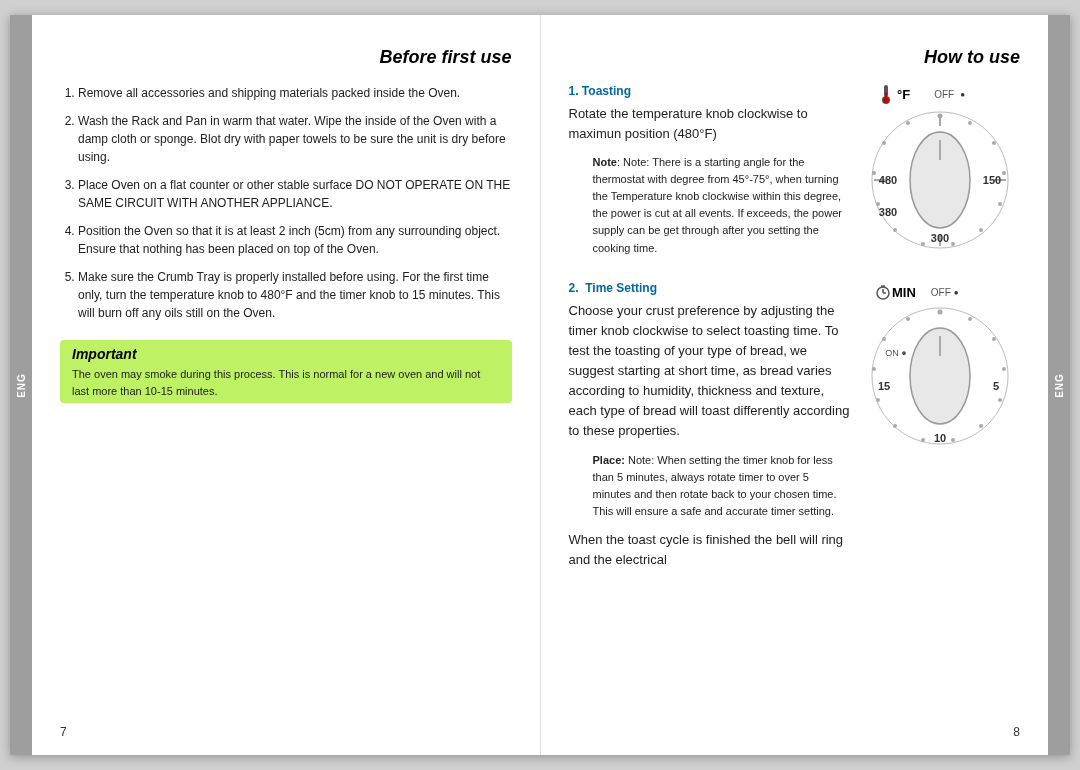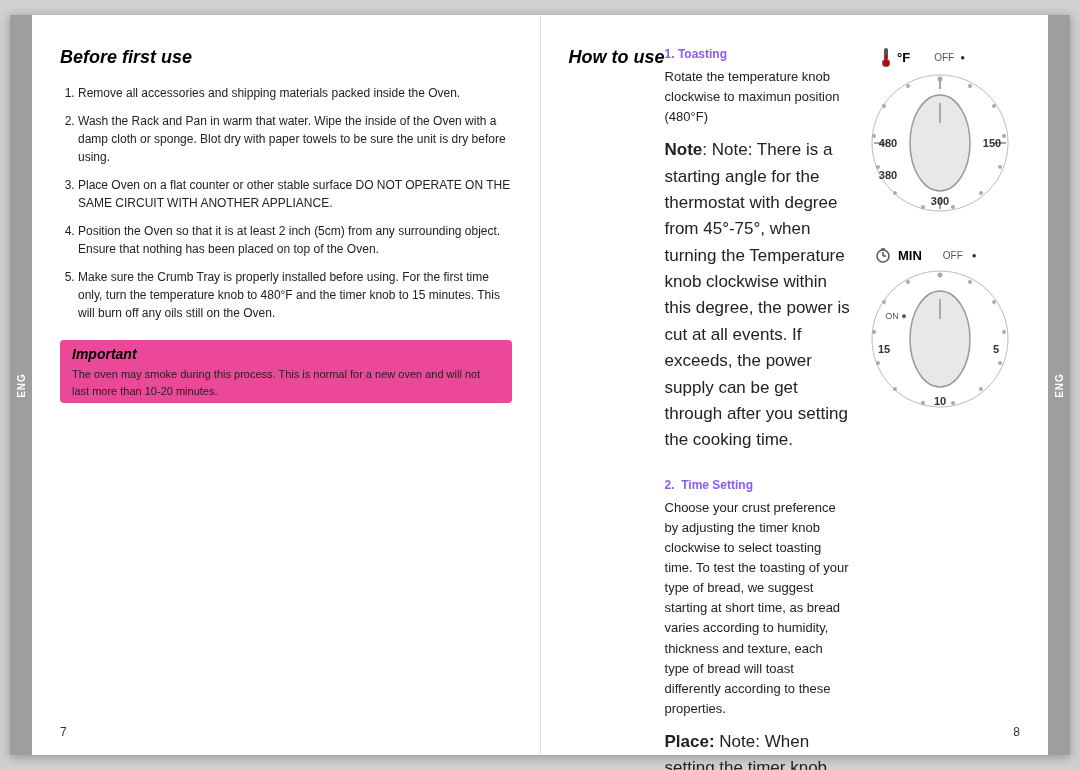--- a/index.html
+++ b/index.html
@@ -52,81 +52,84 @@
     .page-left {
       border-right: 1px solid #ddd;
     }
     
     .section-title {
       font-size: 18px;
       font-weight: bold;
       font-style: italic;
       margin-bottom: 16px;
       color: #000;
+      text-align: right;
     }
     
     ol {
       padding-left: 18px;
       font-size: 12px;
       line-height: 1.5;
       color: #222;
     }
     ol li {
       margin-bottom: 10px;
     }
     
     .important-box {
-      background: #ec4899;
+      background: #bef264;
       border-radius: 4px;
       padding: 6px 12px 4px 12px;
       margin-top: 18px;
       margin-bottom: 10px;
     }
     .important-title {
       font-size: 14px;
       font-weight: bold;
       font-style: italic;
       color: #000;
       margin-bottom: 4px;
     }
     .important-text {
       font-size: 11px;
       line-height: 1.5;
       color: #222;
     }
     
     .page-right {
       display: flex;
+      flex-direction: column;
     }
     .right-content {
       display: flex;
       flex: 1;
       gap: 0;
     }
     .how-to-text {
       flex: 1;
       padding-right: 10px;
     }
     .subsection-title {
       font-size: 12px;
       font-weight: bold;
       margin-bottom: 6px;
-      color: #8b5cf6;
+      color: #0369a1;
     }
     .body-text {
       font-size: 13px;
       line-height: 1.55;
       color: #222;
       margin-bottom: 10px;
     }
     .note-text {
-      font-size: 17px;
+      font-size: 11px;
       line-height: 1.55;
       color: #222;
       margin-bottom: 10px;
+      margin-left: 24px;
     }
     .note-text strong {
       font-weight: bold;
     }
     
     .dials-column {
       width: 160px;
       display: flex;
       flex-direction: column;
       align-items: center;
@@ -175,21 +178,21 @@
         <li>Position the Oven so that it is at least 2 inch (5cm) from any surrounding object. Ensure that nothing has been placed on top of the Oven.</li>
         <li>
           <span>Make sure the Crumb Tray is properly installed before using.
 
 For the first time only, turn the temperature knob to 480°F and the timer knob to 15 minutes. This will burn off any oils still on the Oven.</span>
         </li>
       </ol>
 
       <div class="important-box">
         <div class="important-title">Important</div>
-        <div class="important-text">The oven may smoke during this process. This is normal for a new oven and will not last more than 10-20 minutes.</div>
+        <div class="important-text">The oven may smoke during this process. This is normal for a new oven and will not last more than 10-15 minutes.</div>
       </div>
 
       <span class="page-number">7</span>
     </div>
 
     <div class="page page-right">
       <div class="section-title">How to use</div>
 
       <div class="right-content">
 
@@ -262,21 +265,21 @@
 
               <text x="22" y="78" font-size="11" font-weight="bold" fill="#333" text-anchor="middle">480</text>
               <text x="22" y="110" font-size="11" font-weight="bold" fill="#333" text-anchor="middle">380</text>
               <text x="74" y="136" font-size="11" font-weight="bold" fill="#333" text-anchor="middle">300</text>
               <text x="126" y="78" font-size="11" font-weight="bold" fill="#333" text-anchor="middle">150</text>
             </svg>
           </div>
 
           <div class="dial-container">
 
-            <div style="display:flex;align-items:center;justify-content:flex-start;gap:7px;margin-bottom:2px;padding-left:10px;">
+            <div style="display:flex;align-items:center;justify-content:flex-start;gap:1px;margin-bottom:2px;padding-left:10px;">
               <svg width="16" height="16" viewBox="0 0 16 16">
                 <circle cx="8" cy="9" r="6" fill="none" stroke="#555" stroke-width="1.5"></circle>
                 <line x1="8" y1="9" x2="8" y2="5" stroke="#555" stroke-width="1.5"></line>
                 <line x1="8" y1="9" x2="11" y2="9" stroke="#555" stroke-width="1.5"></line>
                 <line x1="6" y1="2" x2="10" y2="2" stroke="#555" stroke-width="1.5"></line>
               </svg>
               <span style="font-size:13px;font-weight:bold;">MIN</span>
               <span style="font-size:10px;color:#555;margin-left:14px;">OFF</span>
               <span style="font-size:8px;color:#333;margin-left:2px;">●</span>
             </div>

